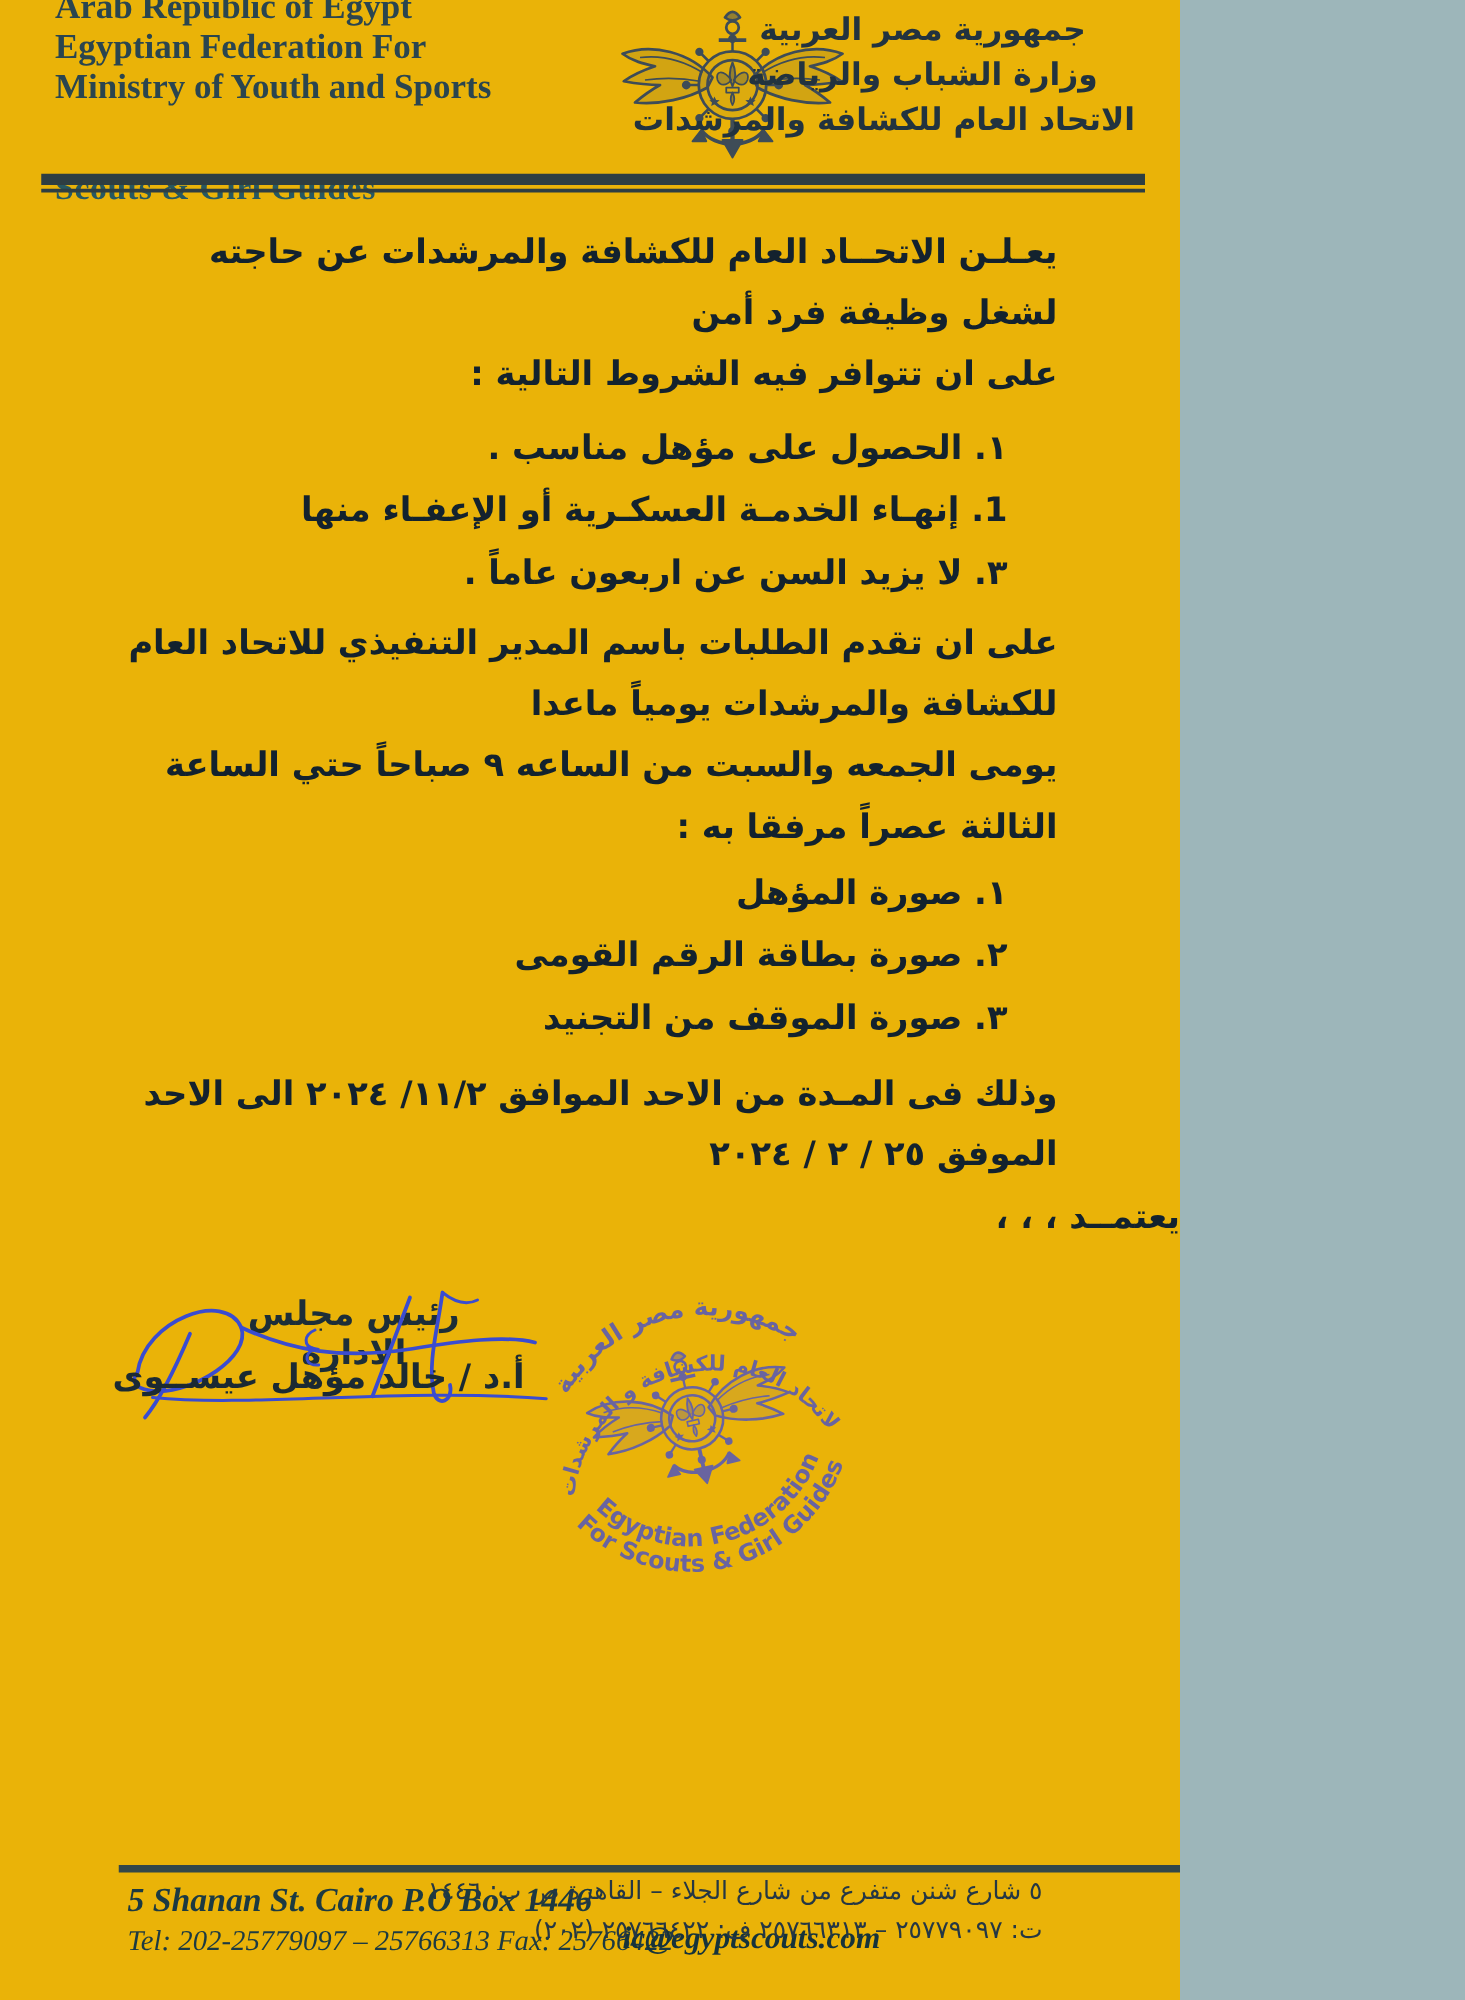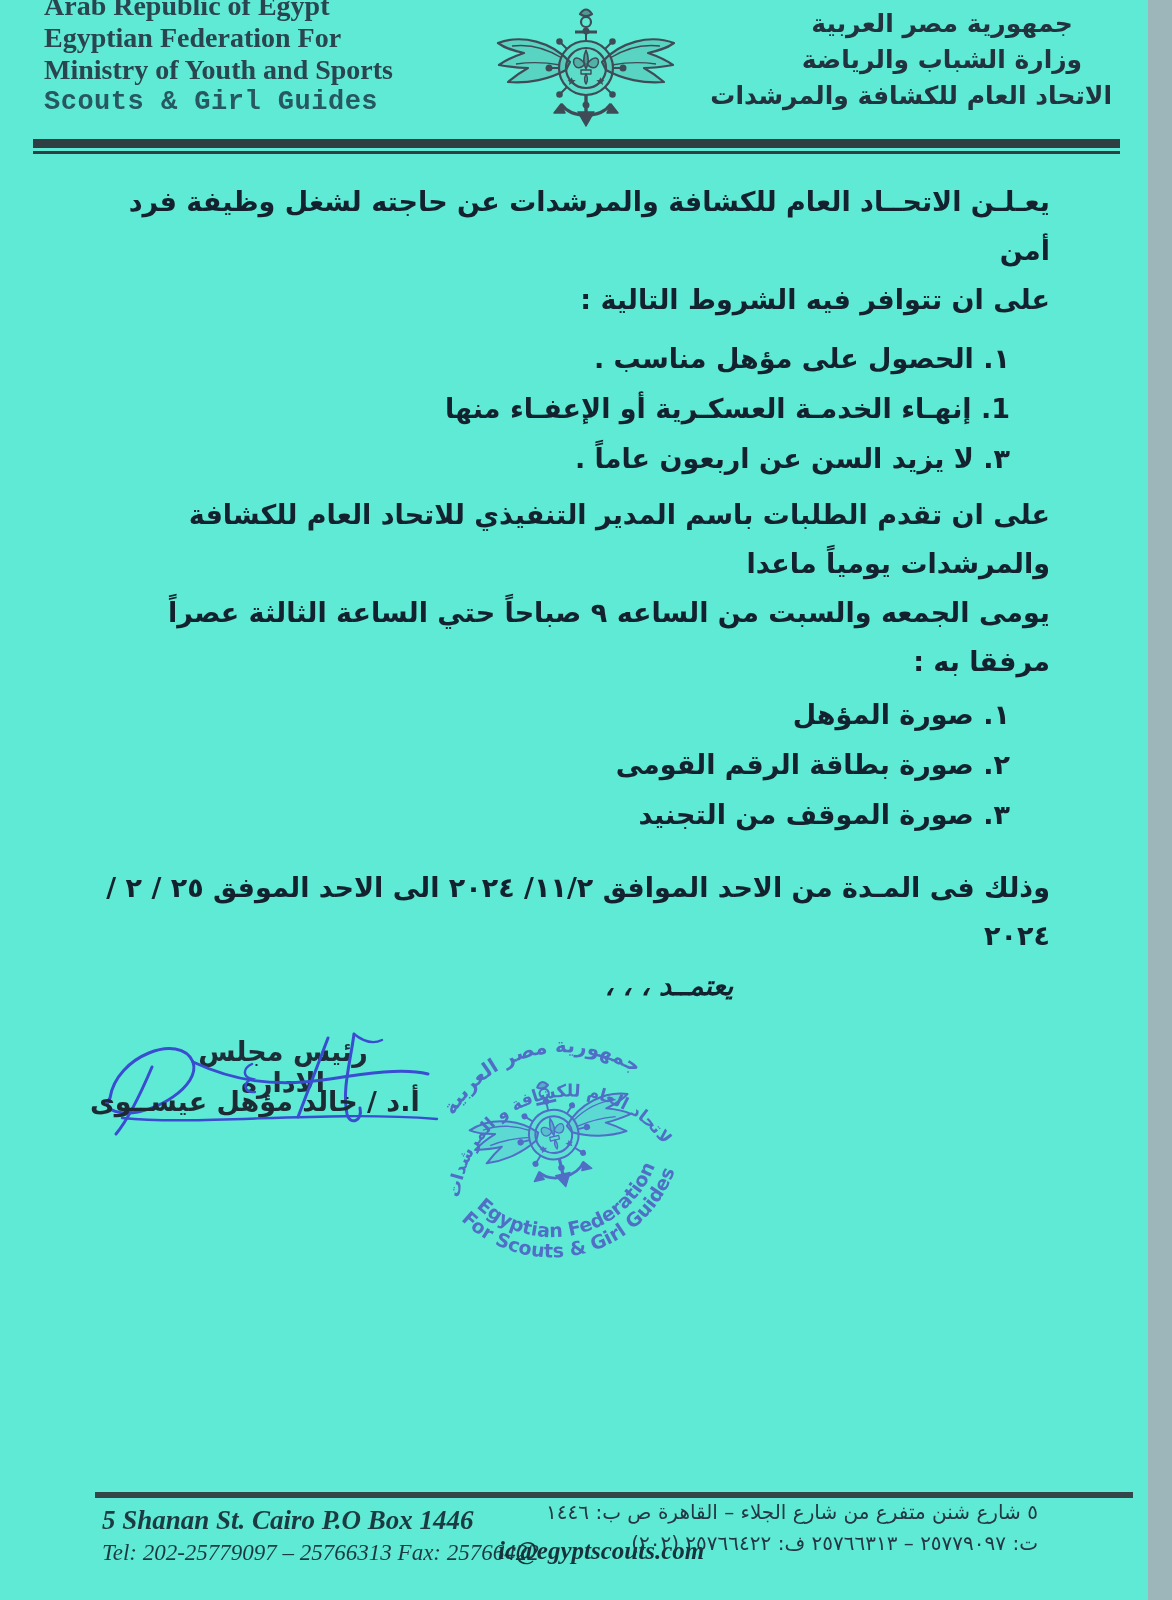--- a/index.html
+++ b/index.html
@@ -1,32 +1,32 @@
 <!DOCTYPE html>
 <html lang="ar"><head>
 <meta charset="utf-8">
 <style>
   html,body{margin:0;padding:0;background:#9db6ba;}
   .page{
     position:relative;
-    width:1148px;height:1600px;
-    background:#5eead4;
+    width:944px;height:1600px;
+    background:#eab308;
     overflow:hidden;
     font-family:"DejaVu Sans",sans-serif;
   }
   
   .hdr-en{
     position:absolute;left:44px;top:-10px;
     font-family:"Liberation Serif",serif;
     font-weight:bold;color:#2a454f;
     font-size:28px;line-height:32px;white-space:nowrap;
   }
   .hdr-en .l4{
-    font-family:Liberation Mono, monospace;
-    font-size:27px;color:#275861;letter-spacing:.5px;
+    font-family:Liberation Serif, serif;
+    font-size:27px;color:#275861;letter-spacing:.5px;margin-top:48px;
   }
   .hdr-logo{position:absolute;left:494px;top:0px;}
   .hdr-ar{
     position:absolute;right:36px;top:6px;width:340px;
     direction:rtl;text-align:center;
     font-weight:bold;color:#22333f;
     font-size:25px;line-height:36px;white-space:nowrap;
   }
   .sep{position:absolute;top:139px;left:33px;right:28px;}
   .sep .a{height:9px;background:#2e3e42;}
@@ -41,24 +41,24 @@
   .doc-title{
     text-align:center;font-size:48px;margin:86px 0 0 0;
     letter-spacing:1px;color:#16242f;
   }
   .para{
     padding:0 98px 0 92px;font-size:27px;line-height:49px;
     text-align:right;margin-top:22px;
   }
   .list{padding:0 138px 0 92px;font-size:27px;margin-top:10px;}
   .list .item{line-height:50px;}
-  .period{padding:0 98px 0 92px;font-size:27px;line-height:48px;margin-top:24px;text-align:right;}
+  .period{padding:0 98px 0 92px;font-size:27px;line-height:48px;margin-top:12px;text-align:right;}
   .approved{
     margin-top:10px;margin-left:190px;
-    text-align:center;font-size:27px;font-style:italic;
+    text-align:right;font-size:27px;
   }
 
   
   .sig-title{
     position:absolute;left:168px;top:1036px;width:230px;
     direction:rtl;text-align:center;font-weight:bold;
     font-size:27px;color:#1d2e38;
   }
   .sig-scribble{position:absolute;left:92px;top:1022px;}
   .sig-name{

